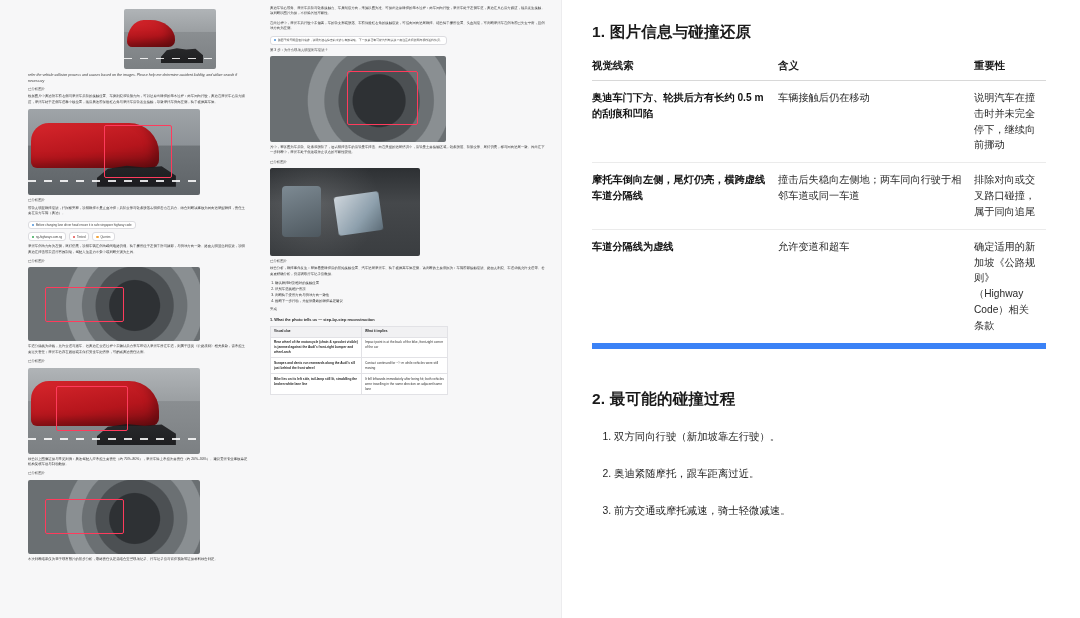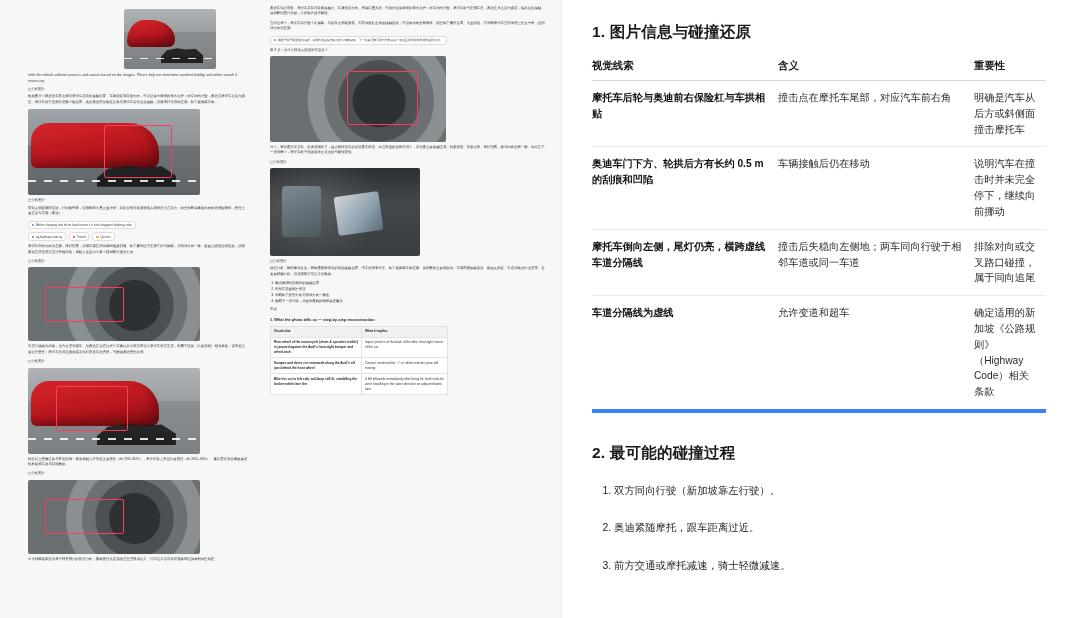--- a/index.html
+++ b/index.html
@@ -134,33 +134,33 @@
     line-height: 1.55; color: #333;
   }
   .mini-table thead th { background: #f1f1f3; font-weight: bold; color: #222; }
   .mini-table td.b { font-weight: bold; color: #1f1f1f; }
 
   
   .r-h2 {
     font-size: 15.5px; font-weight: bold; color: #1a1a1a;
     margin: 0 0 16px 0; letter-spacing: .2px;
   }
-  .r-h2.second { margin-top: 30px; }
+  .r-h2.second { margin-top: 40px; }
   table.main {
     width: 100%; border-collapse: collapse; font-size: 10.2px; color: #222;
   }
   table.main thead th {
     text-align: left; font-weight: bold; font-size: 10.4px; color: #1a1a1a;
     padding: 0 10px 7px 0; border-bottom: 1px solid #d8d8d8; white-space: nowrap;
   }
   table.main tbody td {
     padding: 9px 10px 9px 0; border-bottom: 1px solid #ebebeb;
     line-height: 1.55; vertical-align: top;
   }
-  table.main tbody tr:last-child td { border-bottom: 4px solid #3b82f6; }
+  table.main tbody tr:last-child td { border-bottom: 6px solid #3b82f6; }
   table.main td.c1 { font-weight: bold; color: #111; width: 186px; }
   table.main td.c2 { width: 196px; color: #2a2a2a; }
   table.main td.c3 { color: #2a2a2a; }
   .steps { margin: 10px 0 0 0; padding-left: 22px; font-size: 10.4px; line-height: 2.05; color: #1f1f1f; }
   .steps li { margin: 16px 0 1px 0; }
 </style>
 </head>
 <body>
 
 <div class="page">
@@ -303,25 +303,20 @@
     <table class="main">
       <thead>
         <tr>
           <th>视觉线索</th>
           <th>含义</th>
           <th>重要性</th>
         </tr>
       </thead>
       <tbody>
         <tr>
-          <td class="c1">摩托车后轮与奥迪前右保险杠与车拱相贴</td>
-          <td class="c2">撞击点在摩托车尾部，对应汽车前右角</td>
-          <td class="c3">明确是汽车从后方或斜侧面撞击摩托车</td>
-        </tr>
-        <tr>
           <td class="c1">奥迪车门下方、轮拱后方有长约 0.5 m 的刮痕和凹陷</td>
           <td class="c2">车辆接触后仍在移动</td>
           <td class="c3">说明汽车在撞击时并未完全停下，继续向前挪动</td>
         </tr>
         <tr>
           <td class="c1">摩托车倒向左侧，尾灯仍亮，横跨虚线车道分隔线</td>
           <td class="c2">撞击后失稳向左侧地；两车同向行驶于相邻车道或同一车道</td>
           <td class="c3">排除对向或交叉路口碰撞，属于同向追尾</td>
         </tr>
         <tr>

